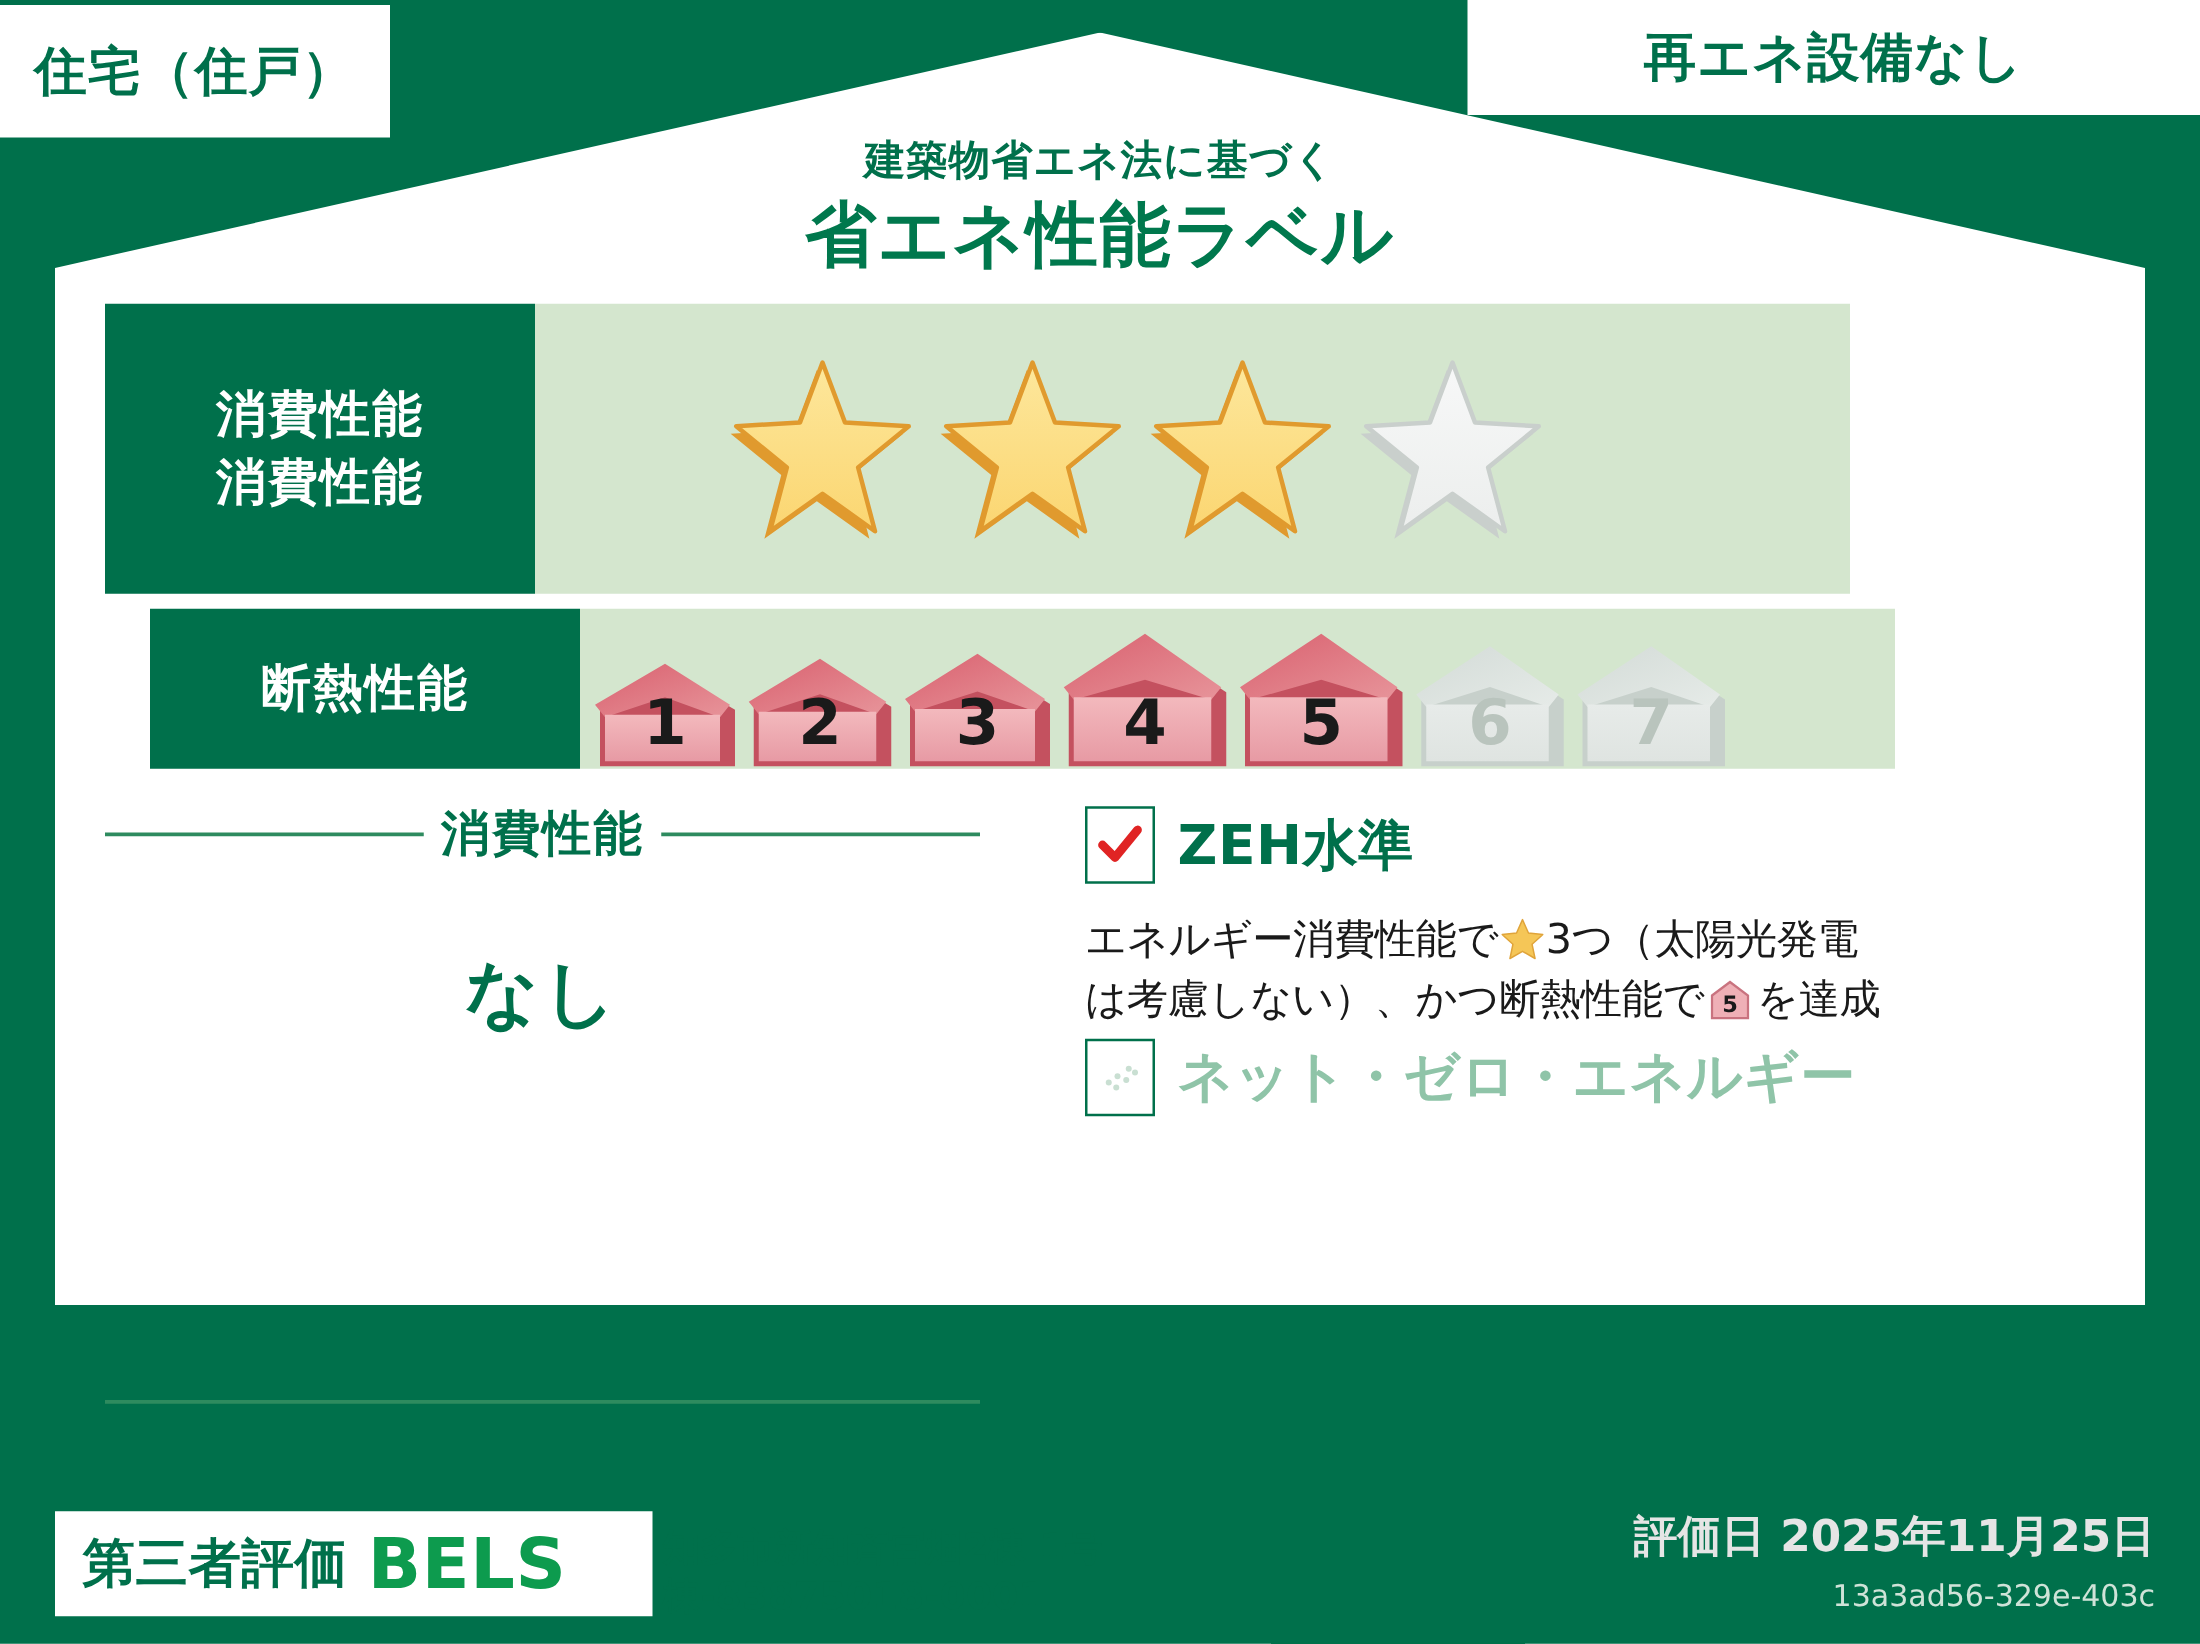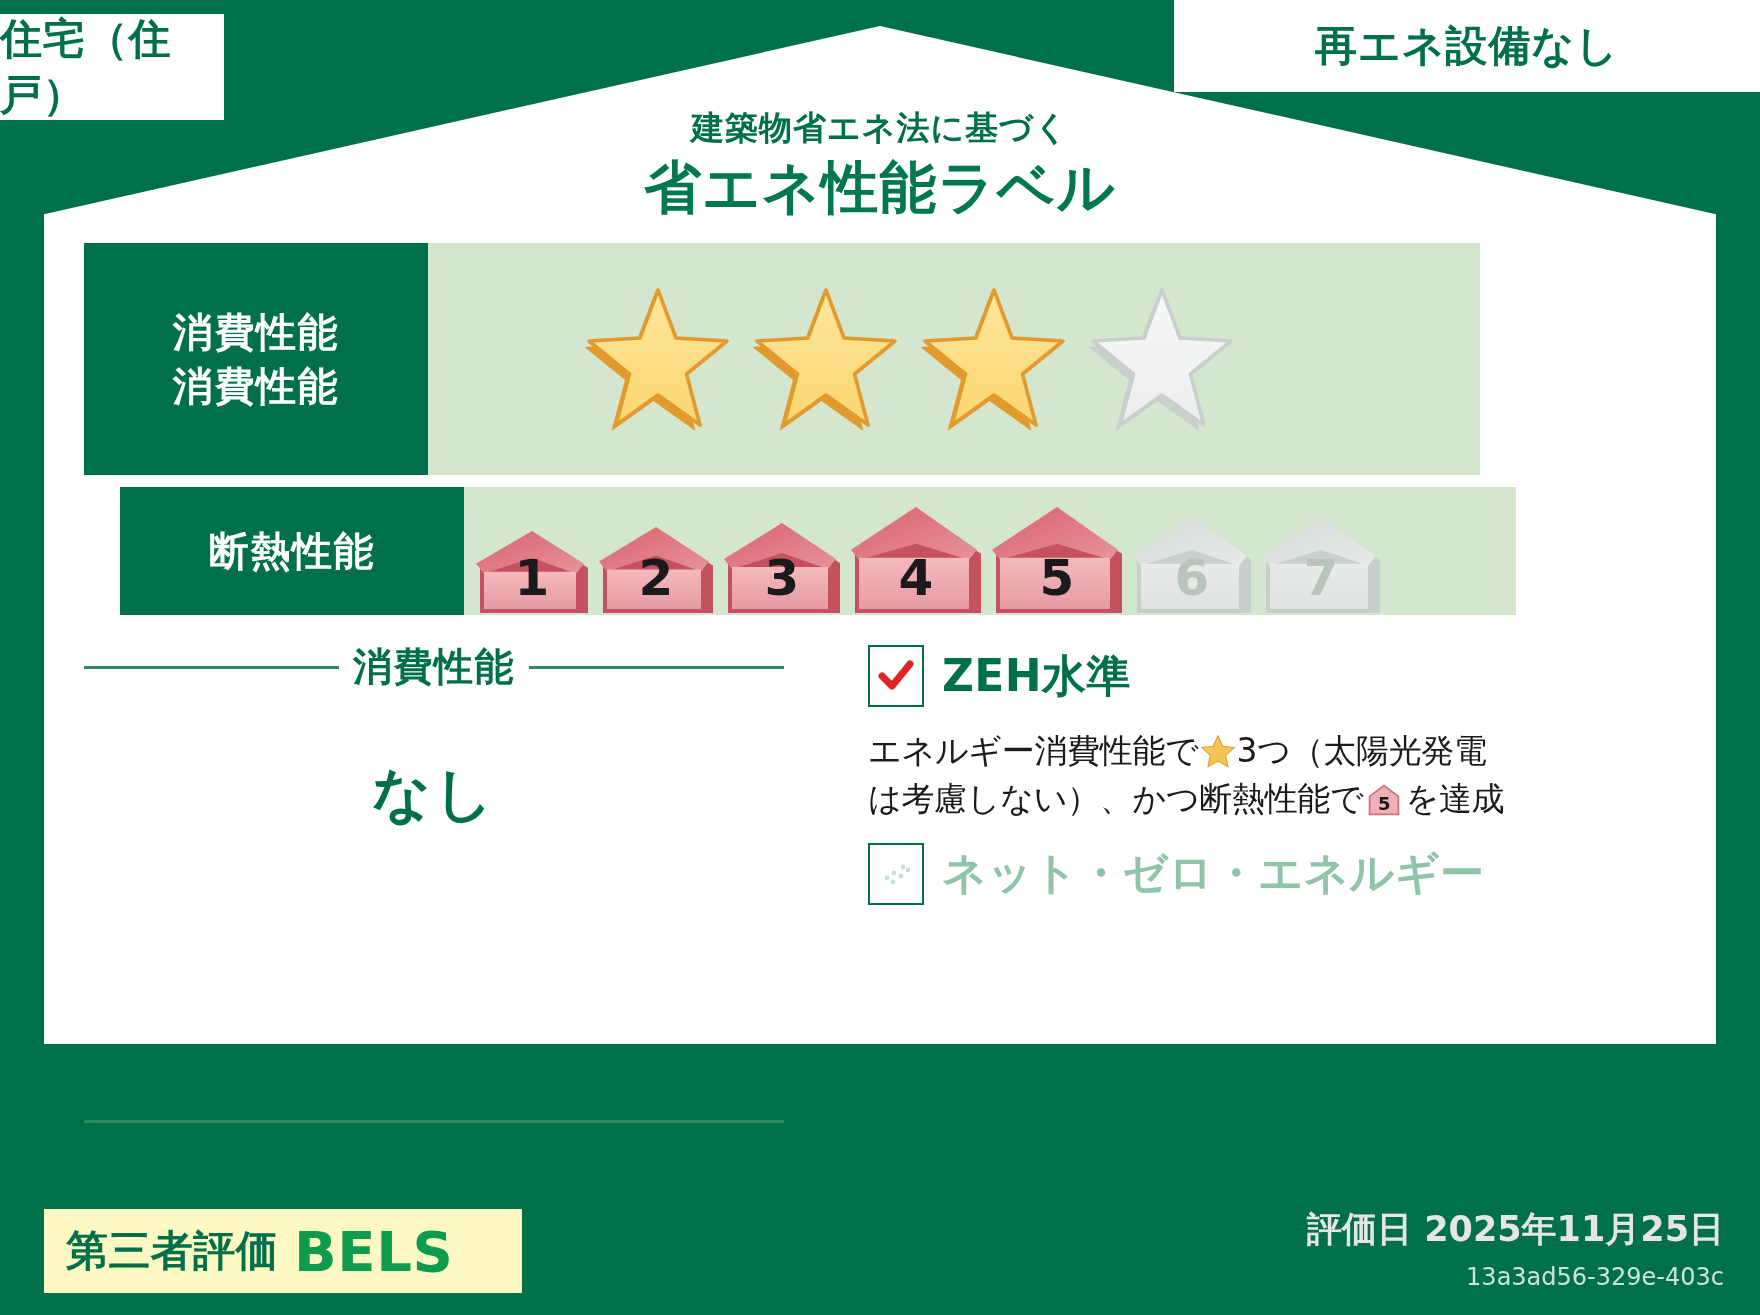--- a/index.html
+++ b/index.html
@@ -17,21 +17,21 @@
     background:#ffffff;
     clip-path:polygon(0% 18.5%, 50% 0%, 100% 18.5%, 100% 100%, 0% 100%);
   }
 
   
   .badge{
     position:absolute;background:#fff;color:#00704b;
     font-weight:bold;letter-spacing:.02em;
     display:flex;align-items:center;justify-content:center;
   }
-  #badge-left{left:0px;top:14px;width:224px;height:106px;font-size:42px;}
+  #badge-left{left:0px;top:4px;width:312px;height:106px;font-size:42px;}
   #badge-right{right:0px;top:0px;width:586px;height:92px;font-size:42px;text-align:right;}
 
   
   #subtitle{
     position:absolute;left:0;right:0;top:106px;text-align:center;
     color:#00704b;font-size:33px;font-weight:bold;letter-spacing:.03em;
   }
   #title{
     position:absolute;left:0;right:0;top:150px;text-align:center;
     color:#00784d;font-size:57px;font-weight:bold;letter-spacing:.02em;
@@ -85,26 +85,26 @@
   .chkbox{width:52px;height:58px;border:2px solid #00704b;background:#fff;position:relative;flex:none;}
   .chkbox svg{position:absolute;left:50%;top:50%;transform:translate(-50%,-50%);}
   .chk-label{color:#00704b;font-size:44px;font-weight:bold;letter-spacing:.01em;}
   .chk-label.dim{color:#8fc4a8;}
   #zeh-desc{
     margin-top:20px;color:#1a1a1a;font-size:33px;line-height:1.45;letter-spacing:-.01em;
     white-space:nowrap;
   }
   #zeh-desc .istar{display:inline-block;vertical-align:-6px;width:34px;height:34px;margin:0 2px;}
   #zeh-desc .ihouse{display:inline-block;vertical-align:-8px;width:36px;height:36px;margin:0 3px;}
-  #nze-row{margin-top:20px;}
+  #nze-row{margin-top:8px;}
 
   
   #footer{position:absolute;left:0;right:0;bottom:0;height:128px;}
   #bels-plate{
-    position:absolute;left:44px;bottom:22px;width:478px;height:84px;background:#fef9c3;
+    position:absolute;left:44px;bottom:22px;width:478px;height:84px;background:#ffffff;
     display:flex;align-items:center;gap:16px;padding-left:22px;box-sizing:border-box;
   }
   #bels-eval{color:#00704b;font-size:42px;font-weight:bold;letter-spacing:.01em;}
   #bels-mark{color:#0d9b4e;font-size:56px;font-weight:bold;letter-spacing:.01em;}
   #addr{
     position:absolute;left:530px;bottom:18px;width:520px;color:#00704b;
     font-size:30px;font-weight:bold;line-height:1.28;
   }
   #eval-date{
     position:absolute;right:36px;bottom:62px;color:#e5e5e5;font-size:35px;font-weight:bold;

